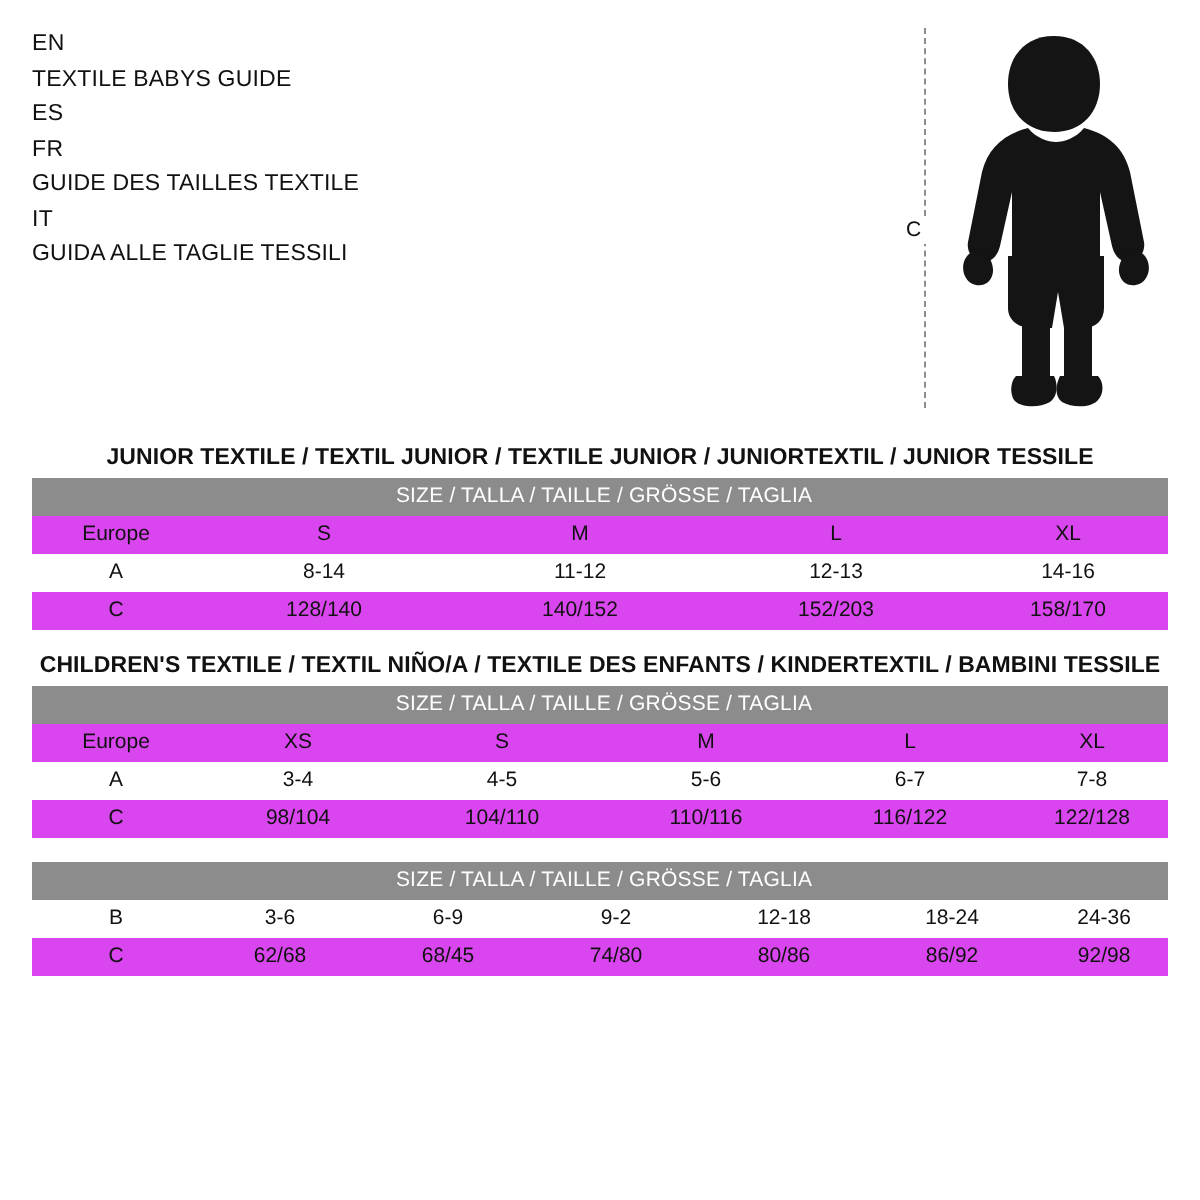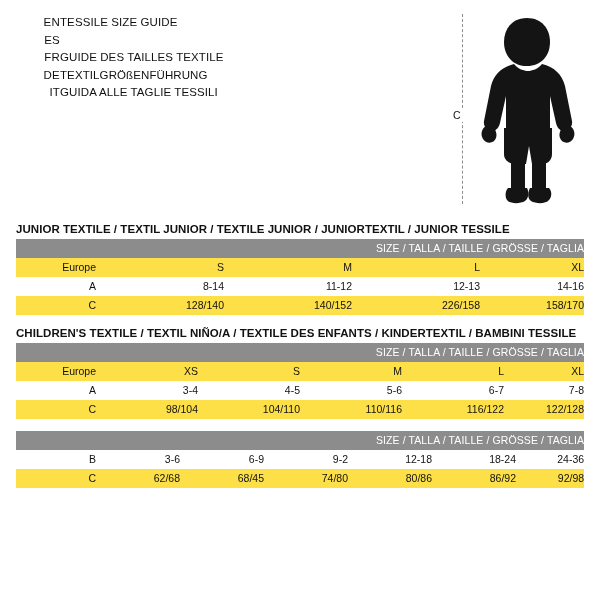--- a/index.html
+++ b/index.html
@@ -26,23 +26,22 @@
   
   .header {
     display: flex;
     flex-direction: row;
   }
   .lang-block {
     width: 430px;
   }
   .lang-row {
     display: flex;
-    flex-direction: row;
+    flex-direction: column;
     line-height: 17.5px;
-    text-align: right;
   }
   .lang-code {
     width: 44px;
     font-size: 11.5px;
     letter-spacing: 0.2px;
   }
   .lang-title {
     font-size: 11.5px;
     letter-spacing: 0.1px;
   }
@@ -74,50 +73,51 @@
     left: 28px;
     top: 2px;
   }
 
   
   .section-title {
     font-size: 11.5px;
     font-weight: bold;
     margin: 0 0 4px 0;
     letter-spacing: 0.05px;
+    text-align: center;
   }
   .section-title.two-line {
     line-height: 14.5px;
   }
 
   
   table.size-table {
     width: 100%;
     border-collapse: collapse;
     table-layout: fixed;
     font-size: 10.5px;
     margin-bottom: 12px;
   }
   table.size-table th,
   table.size-table td {
-    text-align: right;
+    text-align: center;
     padding: 2px 0 2px 4px;
     font-weight: normal;
     line-height: 15px;
   }
   tr.head-row {
     background: #8c8c8c;
     color: #ffffff;
   }
   tr.head-row th {
     font-size: 10.5px;
     letter-spacing: 0.1px;
   }
   tr.band {
-    background: #fde047;
+    background: #d946ef;
   }
   tr.plain {
     background: #ffffff;
   }
   td.rowlabel {
     width: 78px;
   }
 
   
   .legend {
@@ -132,32 +132,28 @@
 </style>
 </head>
 <body>
 
 <div class="page">
 
   <div class="header">
     <div class="lang-block">
       <div class="lang-row">
         <div class="lang-code">EN</div>
-        <div class="lang-title">TESSILE SIZE GUIDE</div>
+        <div class="lang-title">TEXTILE BABYS GUIDE</div>
       </div>
       <div class="lang-row">
         <div class="lang-code">ES</div>
       </div>
       <div class="lang-row">
         <div class="lang-code">FR</div>
         <div class="lang-title">GUIDE DES TAILLES TEXTILE</div>
-      </div>
-      <div class="lang-row">
-        <div class="lang-code">DE</div>
-        <div class="lang-title">TEXTILGRÖßENFÜHRUNG</div>
       </div>
       <div class="lang-row">
         <div class="lang-code">IT</div>
         <div class="lang-title">GUIDA ALLE TAGLIE TESSILI</div>
       </div>
     </div>
 
     <div class="figure-area">
       <div class="dash-line"></div>
       <div class="c-label">C</div>
@@ -212,21 +208,21 @@
         <td class="rowlabel">A</td>
         <td>8-14</td>
         <td>11-12</td>
         <td>12-13</td>
         <td>14-16</td>
       </tr>
       <tr class="band">
         <td class="rowlabel">C</td>
         <td>128/140</td>
         <td>140/152</td>
-        <td>226/158</td>
+        <td>152/203</td>
         <td>158/170</td>
       </tr>
     </tbody>
   </table>
 
   <div class="section-title">CHILDREN'S TEXTILE / TEXTIL NIÑO/A / TEXTILE DES ENFANTS / KINDERTEXTIL / BAMBINI TESSILE</div>
   <table class="size-table">
     <colgroup>
       <col style="width:80px">
         <col style="width:102px">

